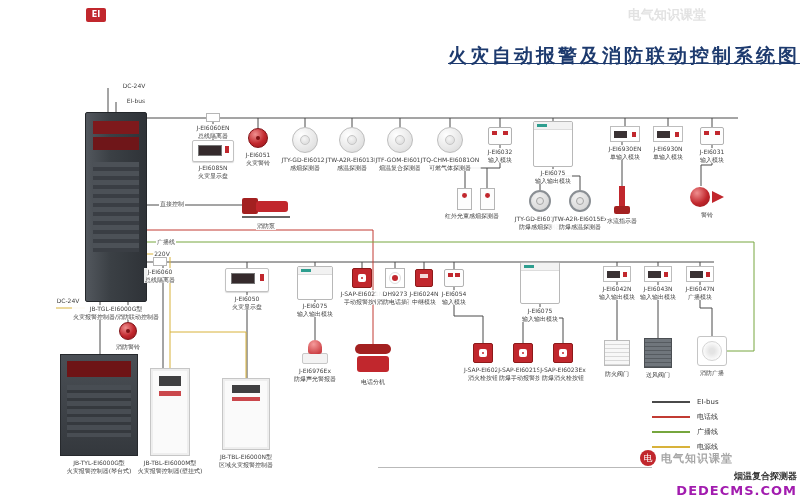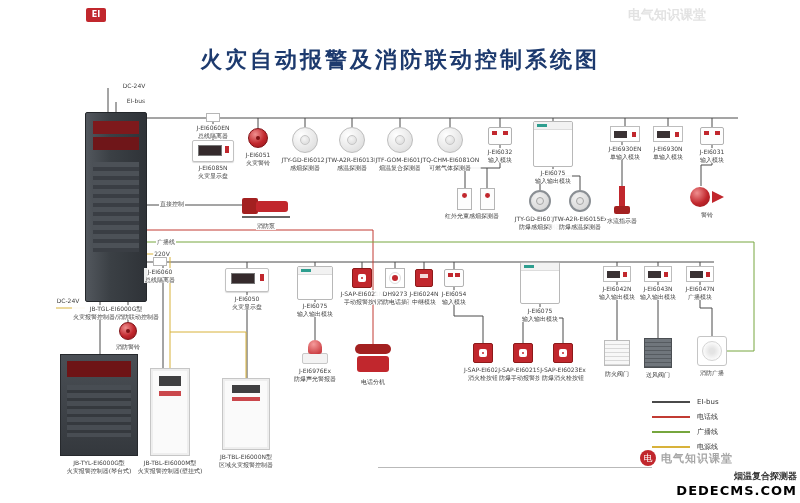--- a/index.html
+++ b/index.html
@@ -1,20 +1,20 @@
 <!DOCTYPE html>
 <html><head>
 <meta charset="utf-8">
 <style>
   html,body{margin:0;padding:0;background:#fff;}
   #stage{position:relative;width:800px;height:503px;background:#ffffff;overflow:hidden;
          font-family:"DejaVu Sans",sans-serif;}
   
-  #title{position:absolute;top:30px;left:0;right:0;text-align:center;
-         font-size:22px;font-weight:bold;letter-spacing:3px;color:var(--c-title);}
+  #title{position:absolute;top:30px;left:0;right:0;text-align:right;
+         font-size:19px;font-weight:bold;letter-spacing:3px;color:var(--c-title);text-decoration:underline;}
   
   #wm-top{position:absolute;left:628px;top:6px;font-size:13px;font-weight:bold;color:#e2e2e2;}
   
   #brand{position:absolute;left:86px;top:8px;width:20px;height:14px;background:var(--c-device_red);
          border-radius:2px;color:#fff;font-size:8px;font-weight:bold;text-align:center;line-height:14px;}
   
   #wires{position:absolute;left:0;top:0;}
   #wires path{fill:none;stroke-width:1;}
   .w-b{stroke:var(--c-bus);} .w-t{stroke:var(--c-tel);}
   .w-g{stroke:var(--c-broadcast);} .w-p{stroke:var(--c-power);}
@@ -97,21 +97,21 @@
   .lg-line{width:38px;height:2px;margin-right:7px;}
   .lg-txt{font-size:7px;color:#333;}
   
   #divider{position:absolute;left:378px;top:467px;width:274px;height:1px;background:#b9b9b9;}
   #wm-brand{position:absolute;left:640px;top:450px;display:flex;align-items:center;}
   #wm-logo{width:16px;height:16px;border-radius:50%;background:var(--c-device_red);color:#fff;
            font-size:9px;line-height:16px;text-align:center;margin-right:5px;}
   #wm-brand-txt{font-size:11px;font-weight:bold;color:#a6a6a6;letter-spacing:1px;}
   #corner{position:absolute;right:3px;bottom:5px;text-align:right;}
   #corner-l1{font-size:9px;font-weight:bold;color:#333;}
-  #corner-l2{font-size:13px;font-weight:bold;color:#000000;letter-spacing:1px;}
+  #corner-l2{font-size:13px;font-weight:bold;color:#a21caf;letter-spacing:1px;}
 </style>
 </head>
 <body>
 
 <div id="stage" style="--c-bus: #4a4a4a; --c-tel: #c23b33; --c-broadcast: #76a63e; --c-power: #d8b23a; --c-device_red: #c1272d; --c-title: #1d3a6e; --c-label: #3f3f3f;">
 
   <svg id="wires" width="800" height="503">
     <path class="w-b" d="M108 88 V112 M116 102 V112 M147 118 H738 M213 118 V140 M258 118 V128 M305 118 V127 M352 118 V127 M400 118 V127 M450 118 V127 M500 118 V127 M553 118 V121 M625 118 V126 M668 118 V126 M712 118 V127 M553 167 V176 M540 176 H580 M540 176 V190 M580 176 V190 M622 142 V186 M712 145 V165 H701 V186 M500 145 V168 M465 168 H500 M465 168 V188 M487 168 V188 M147 205 H242 M147 262 H714 M247 262 V268 M315 262 V266 M362 262 V268 M395 262 V268 M424 262 V269 M454 262 V269 M617 262 V266 M658 262 V266 M700 262 V266 M315 300 V340 M454 287 V316 H483 V343 M540 304 V318 M523 318 H563 M523 318 V343 M563 318 V343 M617 282 V340 M658 282 V338 M700 282 V308 H712 V336 M100 302 V354 M128 302 V322 M163 262 V368 M247 292 V378"></path>
     <path class="w-t" d="M147 230 H373 V344"></path>
     <path class="w-g" d="M147 242 H754 V351 H713"></path>

